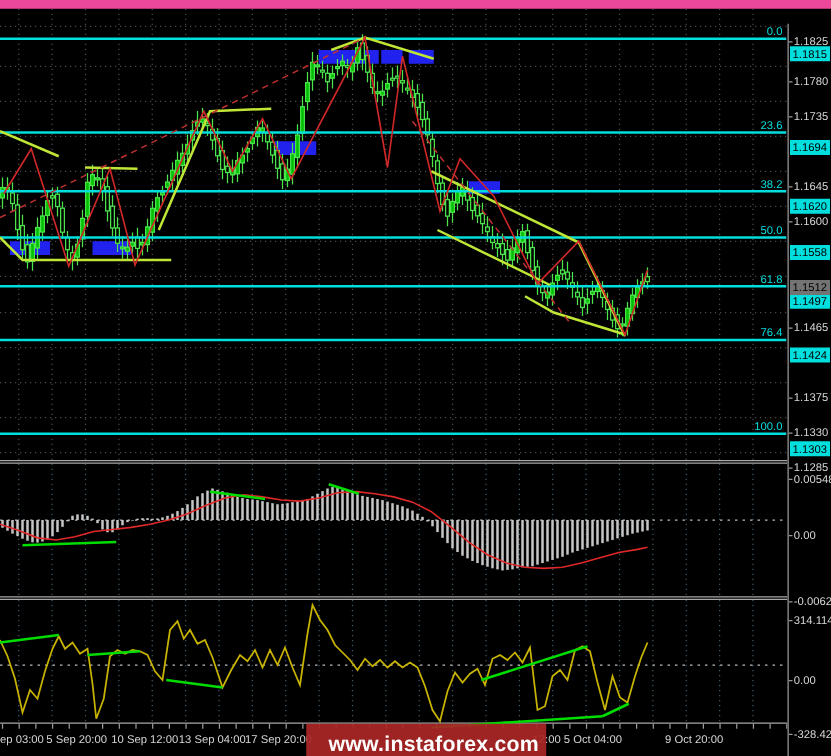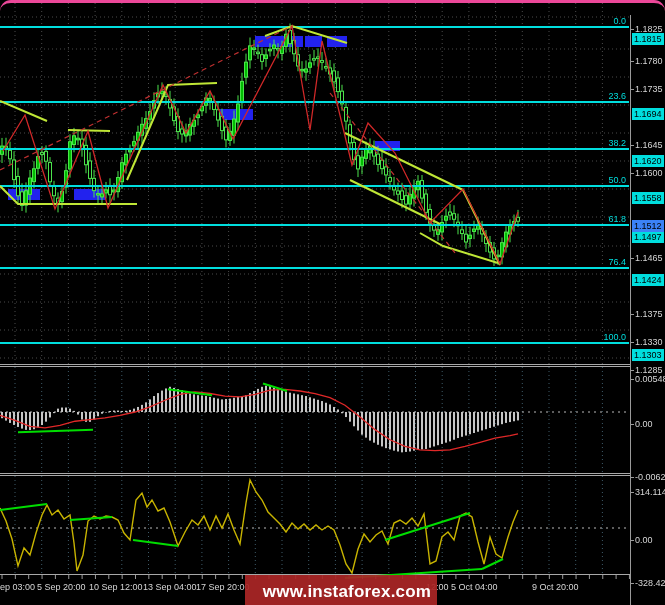--- a/index.html
+++ b/index.html
@@ -1,24 +1,24 @@
 <!DOCTYPE html>
 <html><head>
 <meta charset="utf-8">
 <style>
   html,body{margin:0;padding:0;background:#000;}
   .wrap{position:relative;width:665px;height:605px;background:#000;overflow:hidden;
-        font-family:"Liberation Sans",sans-serif;box-sizing:border-box;border-top:3px solid #ec4899;border-radius:11px;}
+        font-family:"Liberation Sans",sans-serif;box-sizing:border-box;border-top:7px solid #ec4899;}
   .chart-svg{position:absolute;left:0;top:0;}
   .axis{position:absolute;left:630px;top:12px;width:35px;height:605px;border-left:1px solid #9a9a9a;overflow:hidden;}
   .alabel{position:absolute;left:4px;transform:translateY(-50%);font-size:9px;color:#d6d6d6;white-space:nowrap;}
   .atick{position:absolute;left:0;width:3px;height:1px;background:#9a9a9a;}
   .atag{position:absolute;left:1px;transform:translateY(-50%);font-size:9px;line-height:12px;
         background:#00dede;color:#000;padding:0 2px;white-space:nowrap;}
-  .atag.white{background:#3b82f6;}
+  .atag.white{background:#737373;}
   .taxis{position:absolute;left:0;top:572px;width:630px;height:33px;overflow:hidden;}
   .tlabel{position:absolute;top:7px;font-size:9px;color:#d6d6d6;white-space:nowrap;}
   .watermark{position:absolute;left:245px;top:572px;width:180px;height:33px;z-index:9;
         background:rgba(170,38,38,0.93);color:#fff;font-size:17px;font-weight:bold;
         display:flex;align-items:center;justify-content:center;letter-spacing:0.2px;padding-left:12px;}
 </style>
 </head>
 <body>
 
 <div class="wrap">

